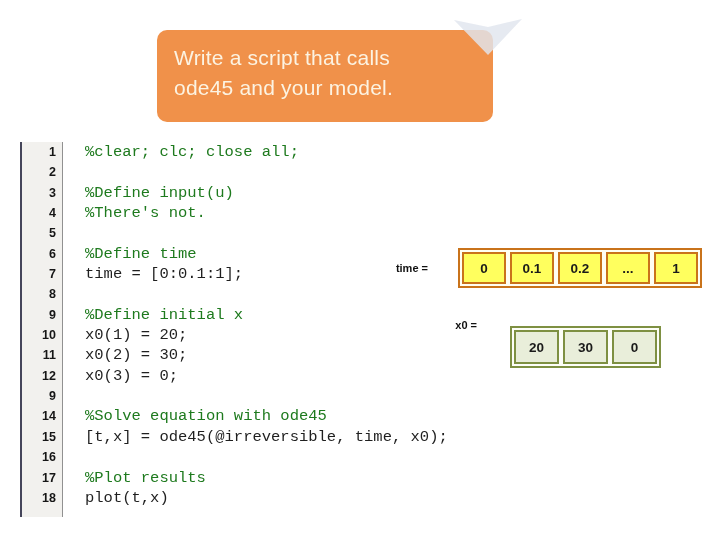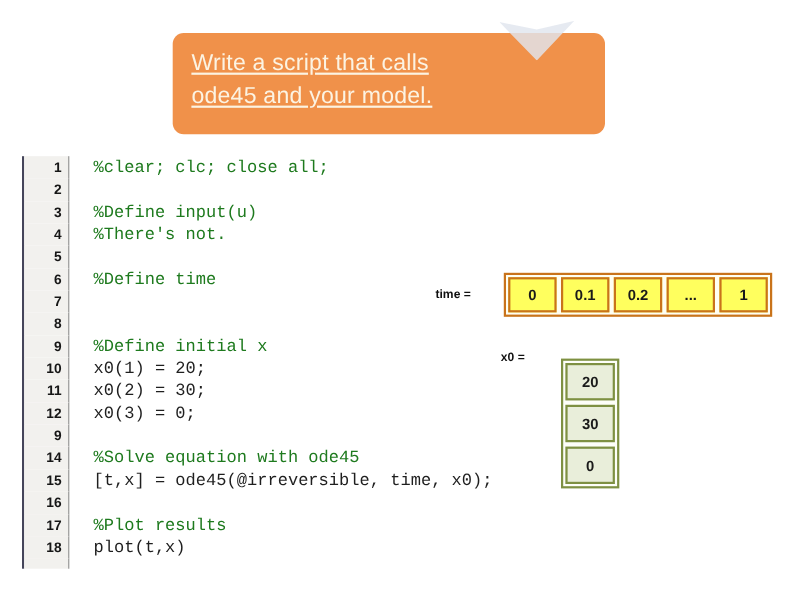--- a/index.html
+++ b/index.html
@@ -3,25 +3,25 @@
 <meta charset="utf-8">
 <style>
   html,body{margin:0;padding:0;background:#ffffff;}
   .page{
     position:relative;width:720px;height:540px;background:#ffffff;
     overflow:hidden;font-family:"Liberation Sans",sans-serif;
   }
 
   
   .callout{
-    position:absolute;left:157px;top:30px;width:393px;height:92px;
+    position:absolute;left:157px;top:30px;width:336px;height:92px;
     background:var(--callout-bg,#f0914a);border-radius:10px;
     color:var(--callout-text,#fcf3e2);
     font-size:21px;line-height:30px;letter-spacing:.2px;
-    padding:13px 0 0 17px;box-sizing:border-box;text-decoration:underline;
+    padding:13px 0 0 17px;box-sizing:border-box;
   }
   .down-arrow{
     position:absolute;left:454px;top:19px;width:68px;height:36px;z-index:2;
     background:rgba(224,229,238,0.82);
     -webkit-clip-path:polygon(0 3%,50% 22%,100% 0,50% 100%);
     clip-path:polygon(0 3%,50% 22%,100% 0,50% 100%);
   }
 
   
   .editor{
@@ -57,21 +57,20 @@
   .array-table{
     position:absolute;display:flex;gap:4px;padding:2px;box-sizing:content-box;
   }
   .array-table.time{
     left:458px;top:248px;border:2px solid var(--time-border,#c9731b);
     background:#fffef2;
   }
   .array-table.x0{
     left:510px;top:326px;border:2px solid var(--x0-border,#7e9042);
     background:#fdfef8;
-    flex-direction:column;
   }
   .cell{
     display:flex;align-items:center;justify-content:center;
     font-size:13.5px;font-weight:600;color:#1a1a1a;box-sizing:content-box;
   }
   .time-cell{
     width:40px;height:28px;background:var(--time-cell-bg,#ffff5e);
     border:2px solid var(--time-border,#c9731b);
   }
   .x0-cell{
@@ -111,20 +110,21 @@
         <div class="code-row">
           <div class="gutter">5</div>
           <div class="codetxt"></div>
         </div>
         <div class="code-row">
           <div class="gutter">6</div>
           <div class="codetxt comment">%Define time</div>
         </div>
         <div class="code-row">
           <div class="gutter">7</div>
+          <div class="codetxt">time = [0:0.1:1];</div>
         </div>
         <div class="code-row">
           <div class="gutter">8</div>
           <div class="codetxt"></div>
         </div>
         <div class="code-row">
           <div class="gutter">9</div>
           <div class="codetxt comment">%Define initial x</div>
         </div>
         <div class="code-row">

